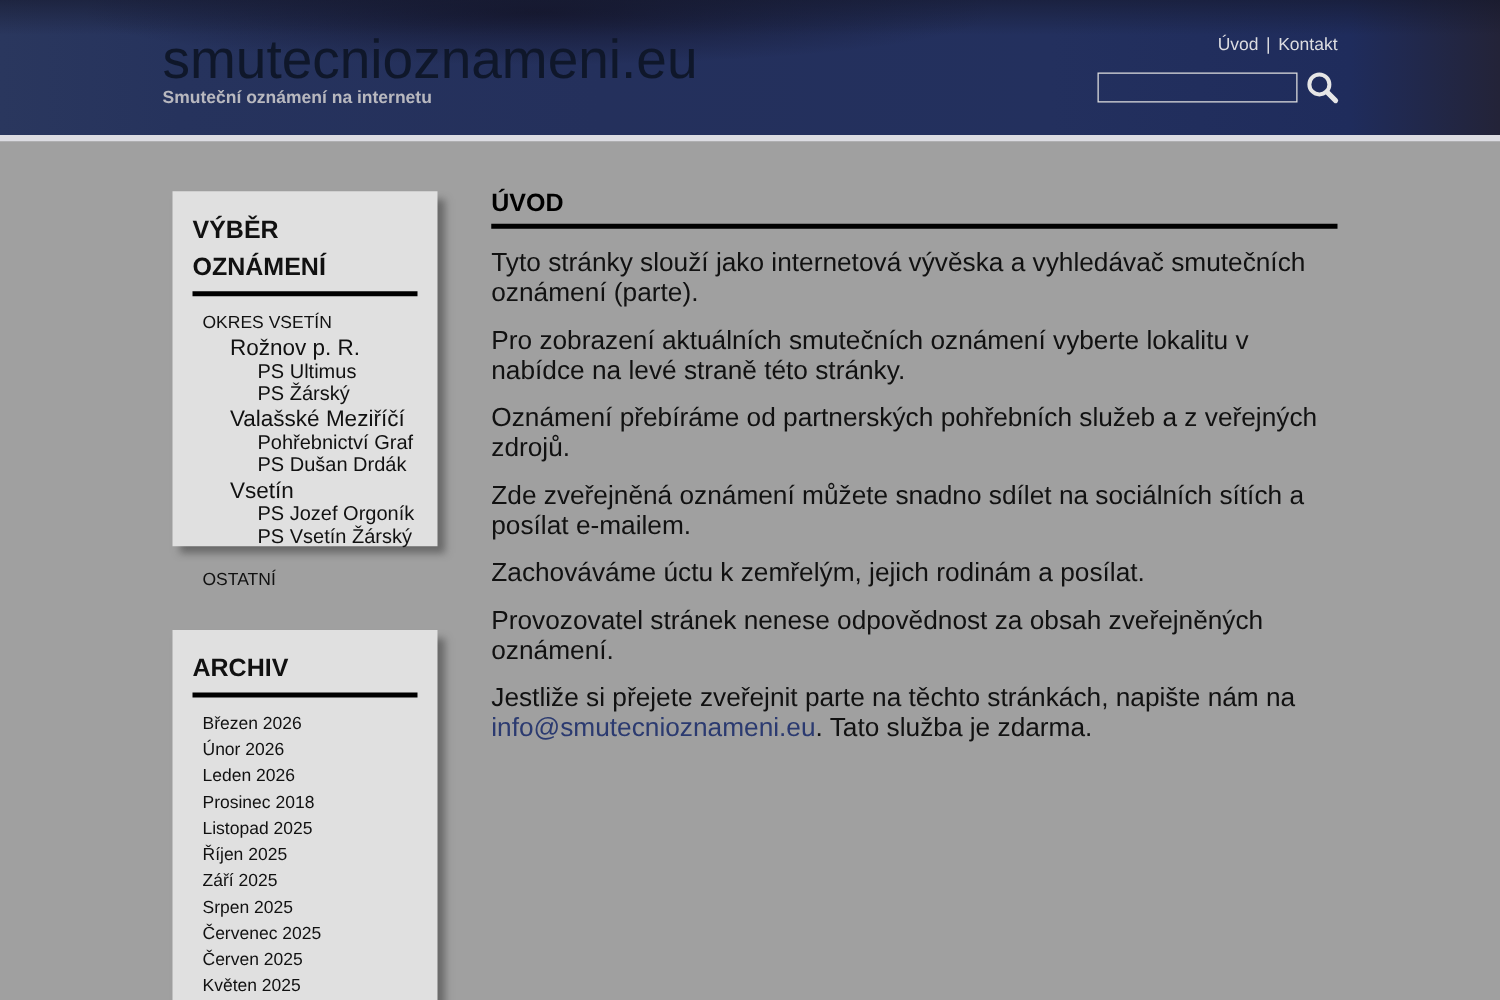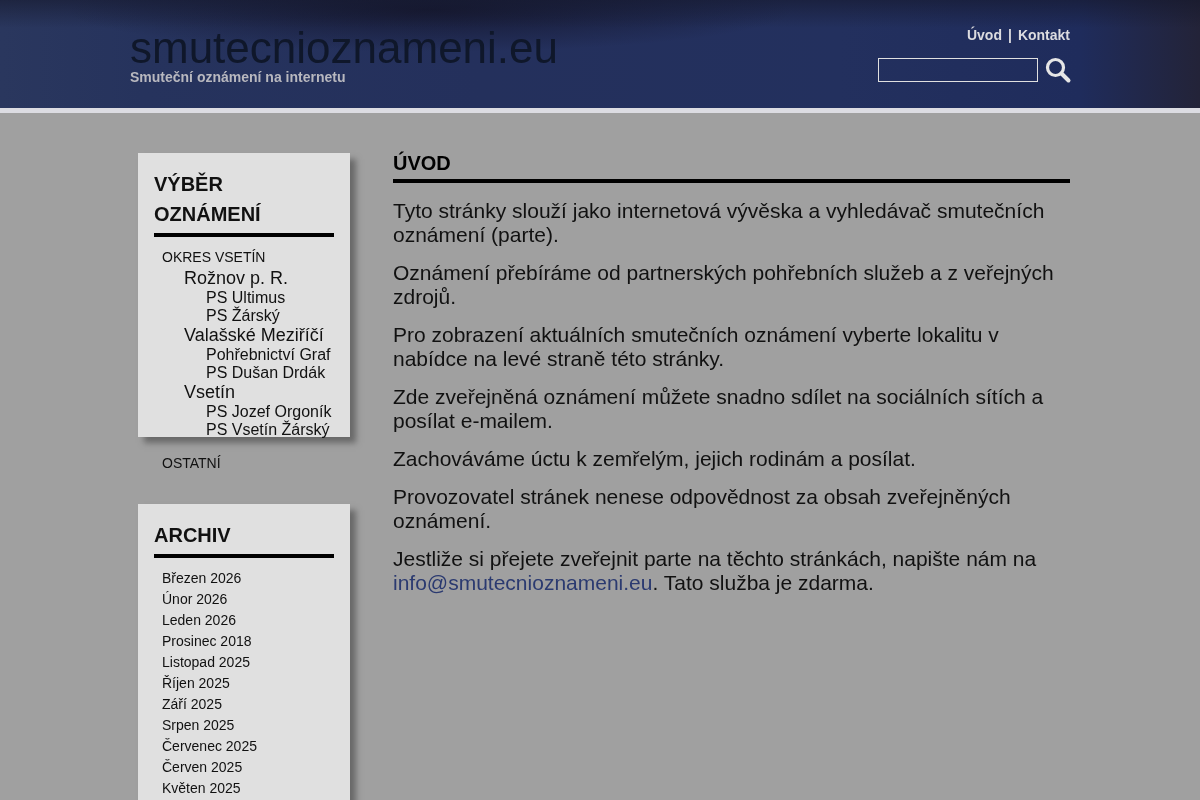--- a/index.html
+++ b/index.html
@@ -30,21 +30,21 @@
       font-size: 44px; color: #0f172a; letter-spacing: 0px;
       font-weight: normal; z-index: 2; text-decoration: none;
       line-height: 48px;
     }
     .site-subtitle {
       position: absolute; left: 130px; top: 69px;
       font-size: 14px; font-weight: bold; color: #b8b8bf; z-index: 2;
     }
     .top-nav {
       position: absolute; right: 130px; top: 27px; z-index: 2;
-      font-size: 14px; font-weight: bold; color: #dcdce0;
+      font-size: 14px; font-weight: normal; color: #dcdce0;
     }
     .top-nav a { color: #dcdce0; text-decoration: none; }
     .top-nav .sep { margin: 0 6px; }
     .search-box {
       position: absolute; left: 878px; top: 58px; width: 160px; height: 24px;
       border: 1px solid #e0e0e0; background: transparent; z-index: 2;
       color: #fff; font-size: 13px; padding: 2px 4px; outline: none;
     }
     .search-button {
       position: absolute; left: 1044px; top: 56px; width: 28px; height: 28px;
@@ -133,19 +133,19 @@
     <li class="arch-item"><a>Srpen 2025</a></li>
     <li class="arch-item"><a>Červenec 2025</a></li>
     <li class="arch-item"><a>Červen 2025</a></li>
     <li class="arch-item"><a>Květen 2025</a></li>
   </ul>
 </div>
 
 <div class="main">
   <h1>ÚVOD</h1>
   <p>Tyto stránky slouží jako internetová vývěska a vyhledávač smutečních oznámení (parte).</p>
+  <p>Pro zobrazení aktuálních smutečních oznámení vyberte lokalitu v nabídce na levé straně této stránky.</p>
   <p>Oznámení přebíráme od partnerských pohřebních služeb a z veřejných zdrojů.</p>
-  <p>Pro zobrazení aktuálních smutečních oznámení vyberte lokalitu v nabídce na levé straně této stránky.</p>
   <p>Zde zveřejněná oznámení můžete snadno sdílet na sociálních sítích a posílat e-mailem.</p>
   <p>Zachováváme úctu k zemřelým, jejich rodinám a posílat.</p>
   <p>Provozovatel stránek nenese odpovědnost za obsah zveřejněných oznámení.</p>
   <p><span>Jestliže si přejete zveřejnit parte na těchto stránkách, napište nám na </span><a>info@smutecnioznameni.eu</a><span>. Tato služba je zdarma.</span></p>
 </div>
 
 </body></html>

